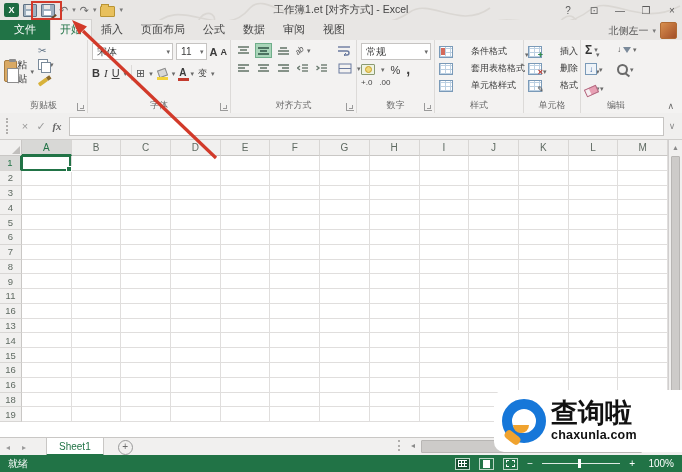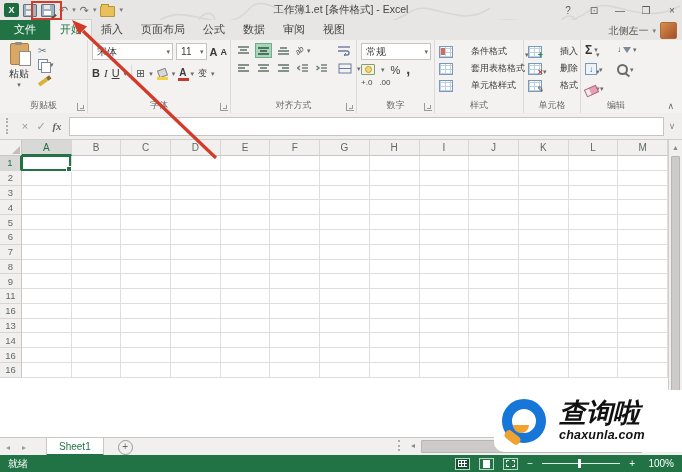--- a/index.html
+++ b/index.html
@@ -40,21 +40,21 @@
   .ribbon{top:40px;height:73px;background:#f3f2f1;border-bottom:1px solid #d0cece;display:flex;}
   .rgroup{position:relative;border-right:1px solid #dcdad8;display:flex;flex-direction:column;box-sizing:border-box;}
   .rg-content{flex:1;padding:3px 3px 0 4px;}
   .rg-label{height:14px;text-align:center;font-size:9px;color:#6a6a6a;line-height:12px;}
   .dlg{position:absolute;right:2px;bottom:2px;width:7px;height:7px;border-left:1px solid #9a9a9a;border-bottom:1px solid #9a9a9a;}
   .dlg::after{content:"";position:absolute;right:1px;bottom:1px;width:3px;height:3px;border-right:1px solid #9a9a9a;border-bottom:1px solid #9a9a9a;}
   .caret{font-size:7px;color:#6a6a6a;line-height:1;}
 
   
   .g-clip .rg-content{display:flex;gap:4px;}
-  .paste-big{display:flex;flex-direction:column;align-items:center;width:30px;}
+  .paste-big{display:flex;flex-direction:row;align-items:center;width:30px;}
   .clip-icon{width:17px;height:20px;background:#d9a964;border:1px solid #a87c3f;border-radius:2px;position:relative;}
   .clip-icon::before{content:"";position:absolute;top:-2px;left:4px;width:7px;height:3px;background:#8d8d8d;border-radius:1px;}
   .clip-icon::after{content:"";position:absolute;right:-3px;bottom:-2px;width:10px;height:13px;background:#fff;border:1px solid #8d8d8d;}
   .paste-big .lbl{font-size:10px;margin-top:2px;}
   .clip-col{display:flex;flex-direction:column;gap:3px;padding-top:2px;}
   .clip-col .r{display:flex;align-items:center;gap:2px;height:11px;}
   .copy-ic{width:8px;height:9px;border:1px solid #7a8a9a;background:#fff;position:relative;}
   .copy-ic::before{content:"";position:absolute;left:2px;top:2px;width:8px;height:9px;border:1px solid #7a8a9a;background:#fff;}
   .brush-ic{width:10px;height:4px;background:#d8b23a;transform:rotate(-35deg);border-radius:1px;position:relative;top:3px;}
   .brush-ic::before{content:"";position:absolute;right:-4px;top:0;width:4px;height:4px;background:#8d6b2a;}
@@ -180,21 +180,21 @@
   .zoom-track{width:78px;height:1px;background:rgba(255,255,255,.85);position:relative;}
   .zoom-handle{position:absolute;left:36px;top:-4px;width:3px;height:9px;background:#fff;}
   .zoom-pct{min-width:30px;text-align:right;}
 
   
   .watermark{position:absolute;right:0;top:390px;width:188px;height:62px;background:#fff;border-radius:10px 0 0 10px;
              z-index:40;display:flex;align-items:center;padding-left:8px;box-sizing:border-box;}
   .wm-logo{width:44px;height:44px;border-radius:50%;border:10px solid #1677d9;box-sizing:border-box;position:relative;flex:none;}
   .wm-logo::before{content:"";position:absolute;left:-8px;bottom:-9px;width:17px;height:9px;background:#f0a32f;border-radius:4px;transform:rotate(38deg);}
   .wm-logo::after{content:"";position:absolute;left:1px;bottom:0px;width:16px;height:8px;border-radius:0 0 10px 10px;background:#f0a32f;}
-  .wm-text{margin-left:13px;font-style:italic;}
+  .wm-text{margin-left:5px;}
   .wm-brand{font-family:"Liberation Serif","DejaVu Serif",serif;font-weight:bold;font-size:27px;color:#111;line-height:1;}
   .wm-domain{font-size:12.5px;font-weight:bold;color:#111;margin-top:1px;letter-spacing:0.2px;}
 
   
   .annotation{position:absolute;left:0;top:0;z-index:50;pointer-events:none;}
 </style>
 </head>
 <body>
 
 <div class="band titlebar">
@@ -213,21 +213,21 @@
     <span class="floppy pen">
         <span class="pen-mark"></span>
       </span>
     <span class="qbtn">↶</span>
     <span class="qcaret">▾</span>
     <span class="qbtn">↷</span>
     <span class="qcaret">▾</span>
     <span class="folder"></span>
     <span class="qcaret">▾</span>
   </div>
-  <div class="title-text">工作簿1.et [条件格式] - Excel</div>
+  <div class="title-text">工作簿1.et [对齐方式] - Excel</div>
   <div class="win-controls">
     <span class="wc">?</span>
     <span class="wc">⊡</span>
     <span class="wc">—</span>
     <span class="wc">❐</span>
     <span class="wc">×</span>
   </div>
 </div>
 
 <div class="band tabrow">
@@ -739,37 +739,85 @@
         <div class="cell"></div>
         <div class="cell"></div>
         <div class="cell"></div>
         <div class="cell"></div>
         <div class="cell"></div>
         <div class="cell"></div>
         <div class="cell"></div>
         <div class="cell"></div>
       </div>
       <div class="grid-row">
+        <div class="row-h">15</div>
+        <div class="cell"></div>
+        <div class="cell"></div>
+        <div class="cell"></div>
+        <div class="cell"></div>
+        <div class="cell"></div>
+        <div class="cell"></div>
+        <div class="cell"></div>
+        <div class="cell"></div>
+        <div class="cell"></div>
+        <div class="cell"></div>
+        <div class="cell"></div>
+        <div class="cell"></div>
+        <div class="cell"></div>
+      </div>
+      <div class="grid-row">
         <div class="row-h">16</div>
         <div class="cell"></div>
         <div class="cell"></div>
         <div class="cell"></div>
         <div class="cell"></div>
         <div class="cell"></div>
         <div class="cell"></div>
         <div class="cell"></div>
         <div class="cell"></div>
         <div class="cell"></div>
         <div class="cell"></div>
         <div class="cell"></div>
         <div class="cell"></div>
         <div class="cell"></div>
       </div>
       <div class="grid-row">
         <div class="row-h">16</div>
+        <div class="cell"></div>
+        <div class="cell"></div>
+        <div class="cell"></div>
+        <div class="cell"></div>
+        <div class="cell"></div>
+        <div class="cell"></div>
+        <div class="cell"></div>
+        <div class="cell"></div>
+        <div class="cell"></div>
+        <div class="cell"></div>
+        <div class="cell"></div>
+        <div class="cell"></div>
+        <div class="cell"></div>
+      </div>
+      <div class="grid-row">
+        <div class="row-h">18</div>
+        <div class="cell"></div>
+        <div class="cell"></div>
+        <div class="cell"></div>
+        <div class="cell"></div>
+        <div class="cell"></div>
+        <div class="cell"></div>
+        <div class="cell"></div>
+        <div class="cell"></div>
+        <div class="cell"></div>
+        <div class="cell"></div>
+        <div class="cell"></div>
+        <div class="cell"></div>
+        <div class="cell"></div>
+      </div>
+      <div class="grid-row">
+        <div class="row-h">19</div>
         <div class="cell"></div>
         <div class="cell"></div>
         <div class="cell"></div>
         <div class="cell"></div>
         <div class="cell"></div>
         <div class="cell"></div>
         <div class="cell"></div>
         <div class="cell"></div>
         <div class="cell"></div>
         <div class="cell"></div>

